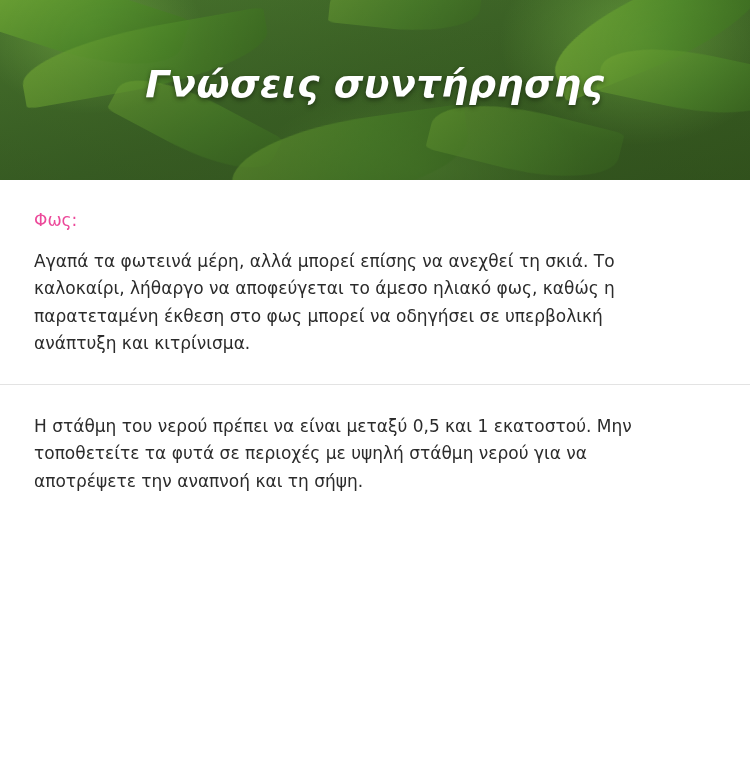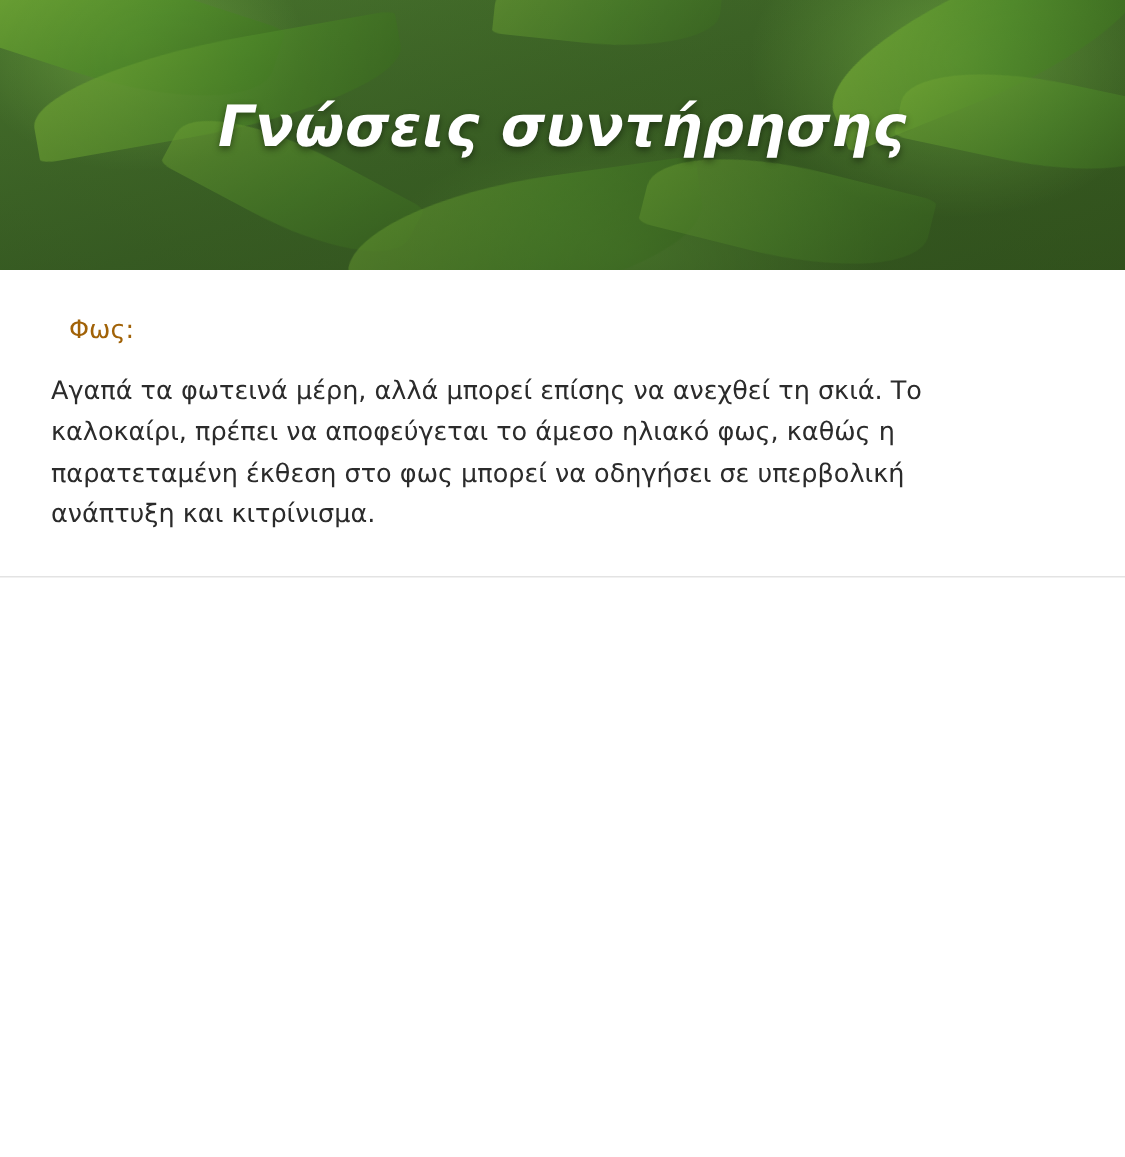--- a/index.html
+++ b/index.html
@@ -79,22 +79,22 @@
   }
   .section {
     padding: 28px 34px 26px 34px;
     border-bottom: 1px solid #e3e3e3;
   }
   .section:last-child {
     border-bottom: none;
   }
   .section-label {
     font-size: 17px;
-    color: #a16207;
-    margin: 0 0 14px 12px;
+    color: #ec4899;
+    margin: 0 0 14px 0;
     line-height: 1.5;
   }
   .section-body {
     font-size: 17px;
     color: #2b2b2b;
     line-height: 1.62;
     margin: 0;
     max-width: 600px;
   }
   .no-label .section-body {
@@ -117,21 +117,22 @@
     <div class="leaf l7"></div>
     <div class="leaf l8"></div>
     <div class="hero-veil"></div>
     <div class="hero-title">Γνώσεις συντήρησης</div>
   </div>
 
   <div class="content">
 
     <div class="section">
       <div class="section-label">Φως:</div>
-      <p class="section-body">Αγαπά τα φωτεινά μέρη, αλλά μπορεί επίσης να ανεχθεί τη σκιά. Το καλοκαίρι, πρέπει να αποφεύγεται το άμεσο ηλιακό φως, καθώς η παρατεταμένη έκθεση στο φως μπορεί να οδηγήσει σε υπερβολική ανάπτυξη και κιτρίνισμα.</p>
+      <p class="section-body">Αγαπά τα φωτεινά μέρη, αλλά μπορεί επίσης να ανεχθεί τη σκιά. Το καλοκαίρι, λήθαργο να αποφεύγεται το άμεσο ηλιακό φως, καθώς η παρατεταμένη έκθεση στο φως μπορεί να οδηγήσει σε υπερβολική ανάπτυξη και κιτρίνισμα.</p>
     </div>
 
 
     <div class="section">
+      <p class="section-body">Η στάθμη του νερού πρέπει να είναι μεταξύ 0,5 και 1 εκατοστού. Μην τοποθετείτε τα φυτά σε περιοχές με υψηλή στάθμη νερού για να αποτρέψετε την αναπνοή και τη σήψη.</p>
     </div>
 
   </div>
 </div>
 
 </body></html>

